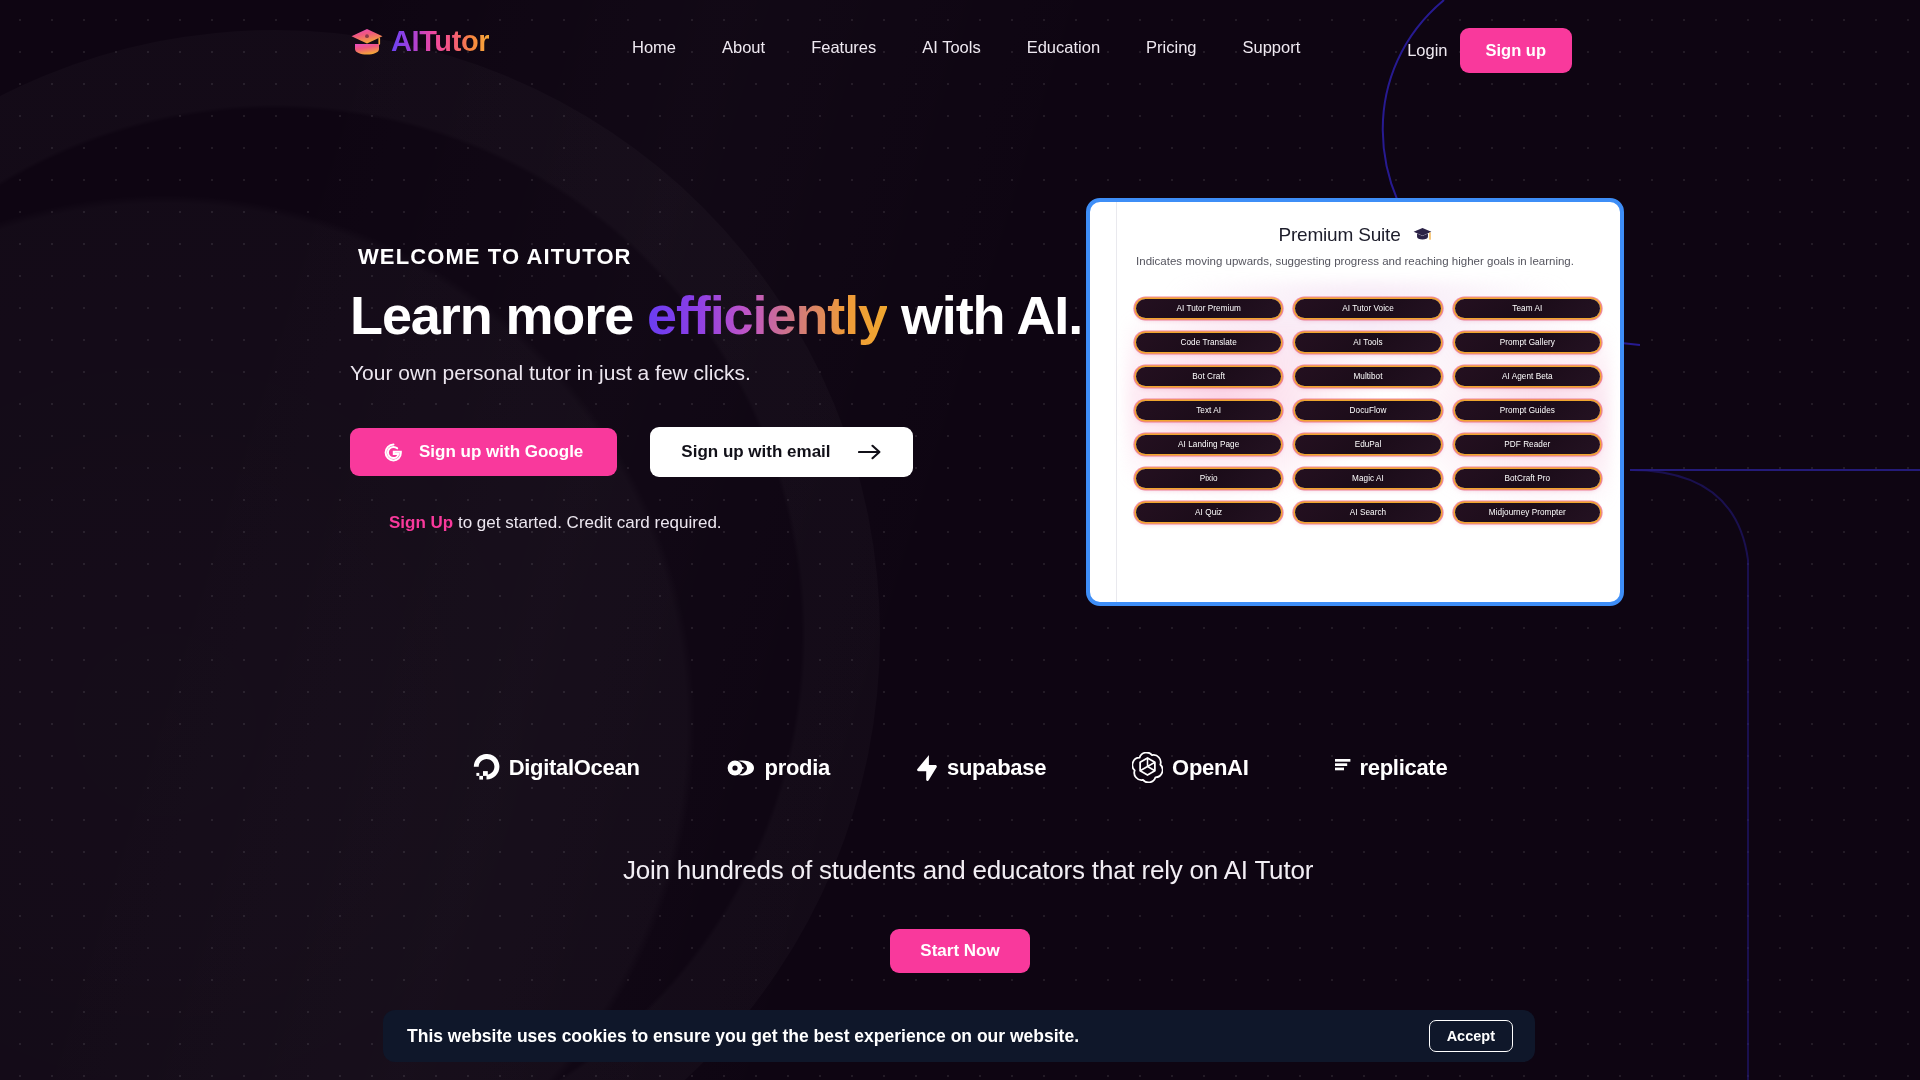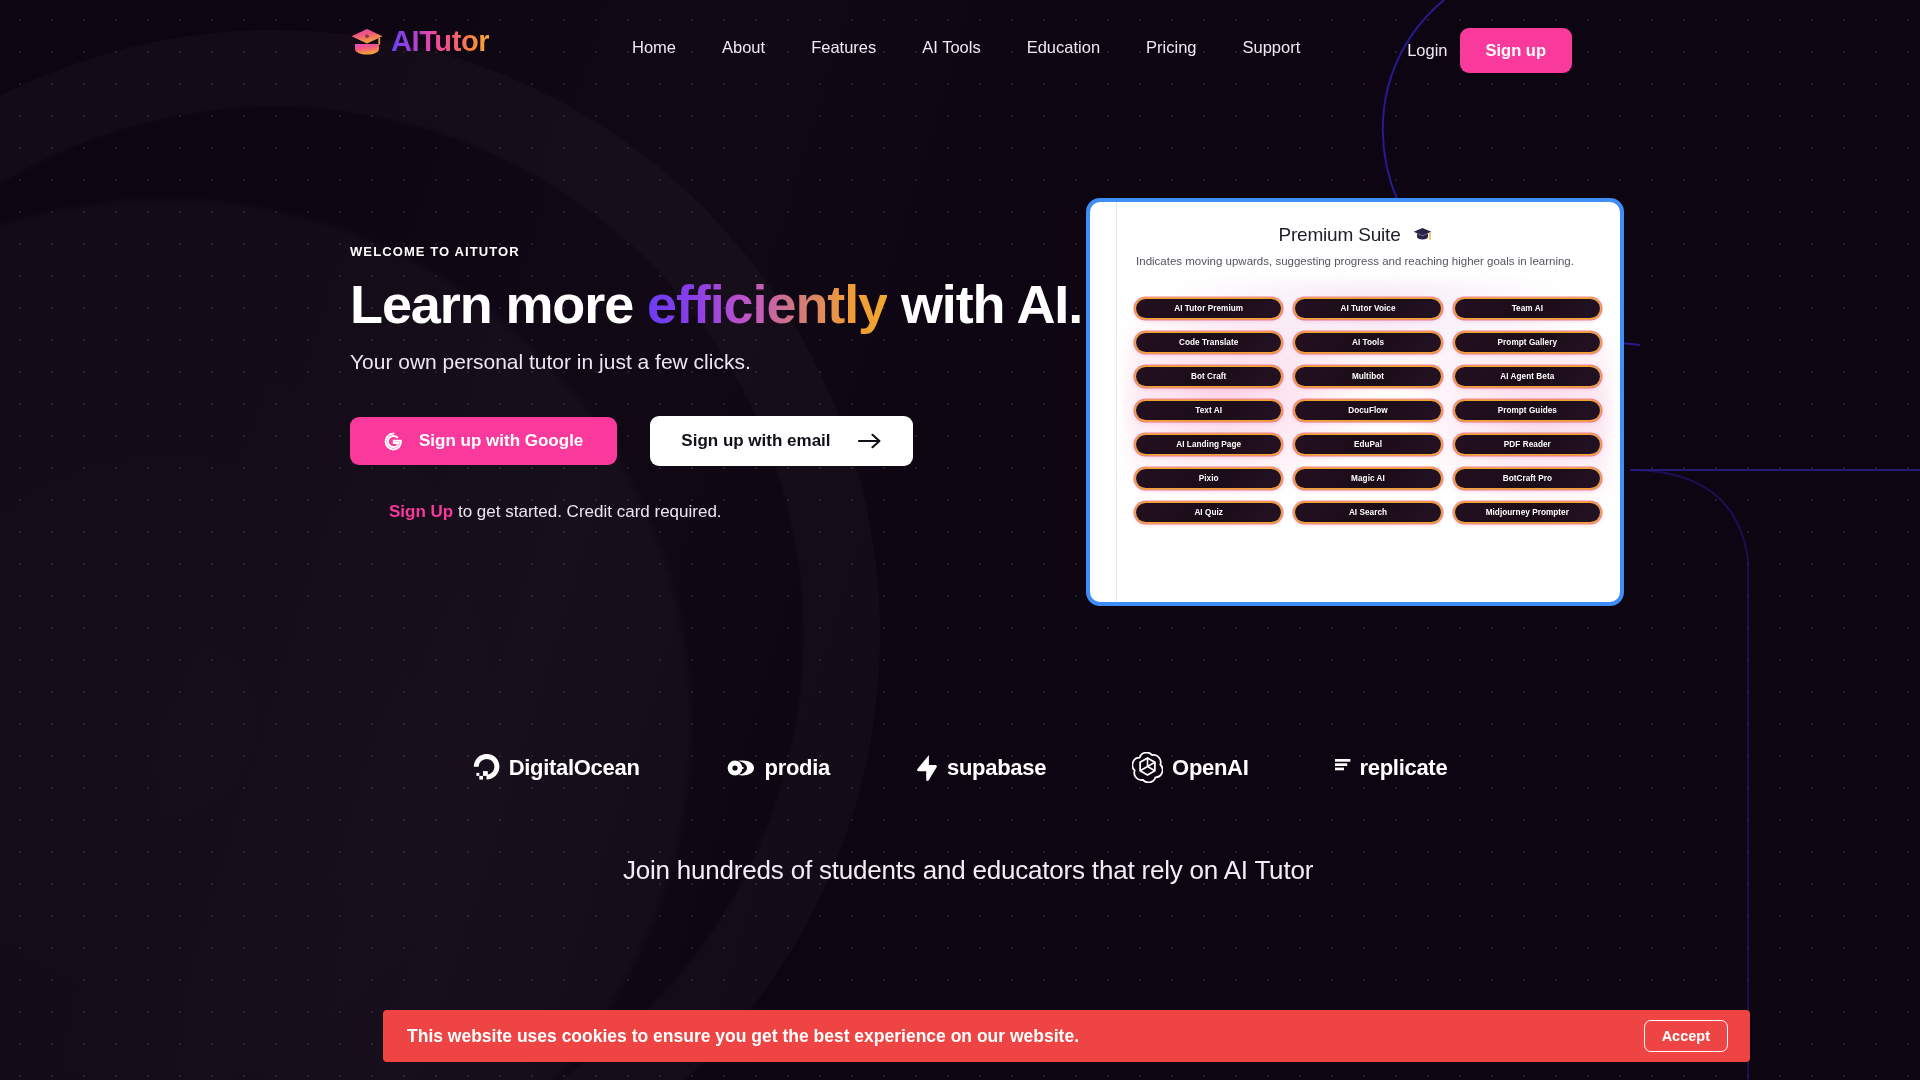--- a/index.html
+++ b/index.html
@@ -97,22 +97,22 @@
     border:none; border-radius:9px;
     font-size:16.5px; font-weight:700;
     padding:13px 26px;
     font-family:inherit; cursor:pointer;
     white-space:nowrap;
   }
 
   
   .hero-left { position:absolute; left:350px; top:244px; z-index:10; width:760px; }
   .eyebrow {
-    color:#ffffff; font-size:13px; font-weight:700;
-    letter-spacing:1.1px; margin-bottom:16px;
+    color:#ffffff; font-size:22px; font-weight:700;
+    letter-spacing:1.1px; margin-bottom:16px;margin-left:8px;
   }
   h1.headline {
     font-size:54px; font-weight:800; color:#ffffff;
     letter-spacing:-1.1px; line-height:1.1;
     white-space:nowrap;
   }
   h1.headline .grad {
     background:linear-gradient(90deg,#6a3df2 0%,#8b3ee6 20%,#c055c6 42%,#d0787f 62%,#ee9a3a 82%,#f0a72f 100%);
     -webkit-background-clip:text; background-clip:text;
     -webkit-text-fill-color:transparent; color:transparent;
@@ -187,21 +187,21 @@
     grid-template-columns:repeat(3, 1fr);
     row-gap:15px; column-gap:14px;
   }
   .pill {
     position:relative;
     height:19px;
     border-radius:12px;
     display:flex; align-items:center; justify-content:center;
     background:linear-gradient(135deg,#241020 0%,#1b0c19 52%,#241222 100%);
     color:#ffffff;
-    font-size:8.2px; font-weight:700;
+    font-size:8.2px; font-weight:400;
     letter-spacing:0.05px;
     white-space:nowrap;
     cursor:pointer;
     box-shadow:
       0 0 0 1.4px #f0a62e,
       0 0 0 2.6px rgba(235,88,120,0.70),
       0 2px 5px rgba(206,70,120,0.30);
   }
 
   
@@ -228,22 +228,22 @@
   .start-btn {
     background:#f9399c; color:#fff; border:none;
     border-radius:9px; padding:0 30px; height:44px;
     font-size:17px; font-weight:700; font-family:inherit;
     cursor:pointer;
   }
 
   
   .cookie {
     position:absolute; left:383px; top:1010px;
-    width:1367px; height:52px;
-    background:#ef4444; border-radius:4px;
+    width:1152px; height:52px;
+    background:#0f172a; border-radius:12px;
     display:flex; align-items:center;
     padding:0 22px 0 24px;
     z-index:30;
   }
   .cookie-text {
     flex:1; color:#ffffff; font-size:17.5px; font-weight:600;
   }
   .cookie-accept {
     background:transparent; color:#ffffff;
     border:1.5px solid #ffffff; border-radius:7px;
@@ -413,19 +413,22 @@
         <rect x="0" y="0" width="15.4" height="2.7" fill="#fff"></rect>
         <rect x="0" y="4.3" width="12.2" height="2.7" fill="#fff"></rect>
         <rect x="0" y="8.6" width="9" height="2.7" fill="#fff"></rect>
       </svg>
       <span class="brand-name">replicate</span>
     </div>
 
   </section>
 
   <div class="join">Join hundreds of students and educators that rely on AI Tutor</div>
+  <div class="start-wrap">
+    <button class="start-btn">Start Now</button>
+  </div>
 
   <div class="cookie">
     <div class="cookie-text">This website uses cookies to ensure you get the best experience on our website.</div>
     <button class="cookie-accept">Accept</button>
   </div>
 
 </div>
 
 </body></html>

